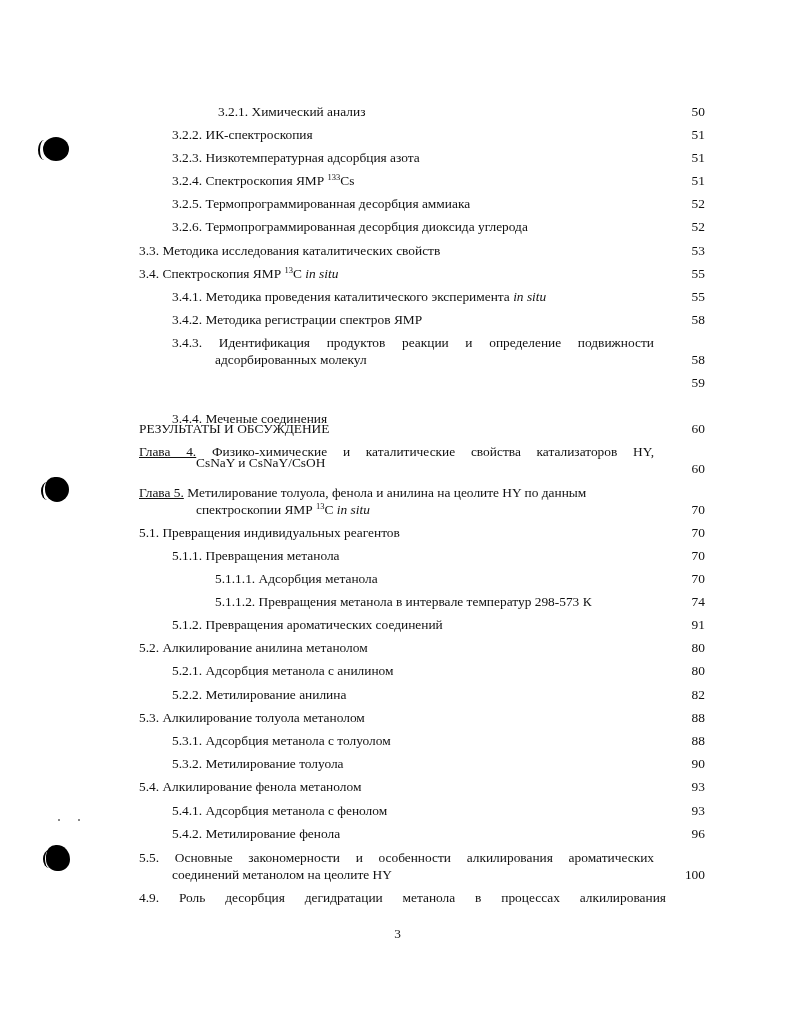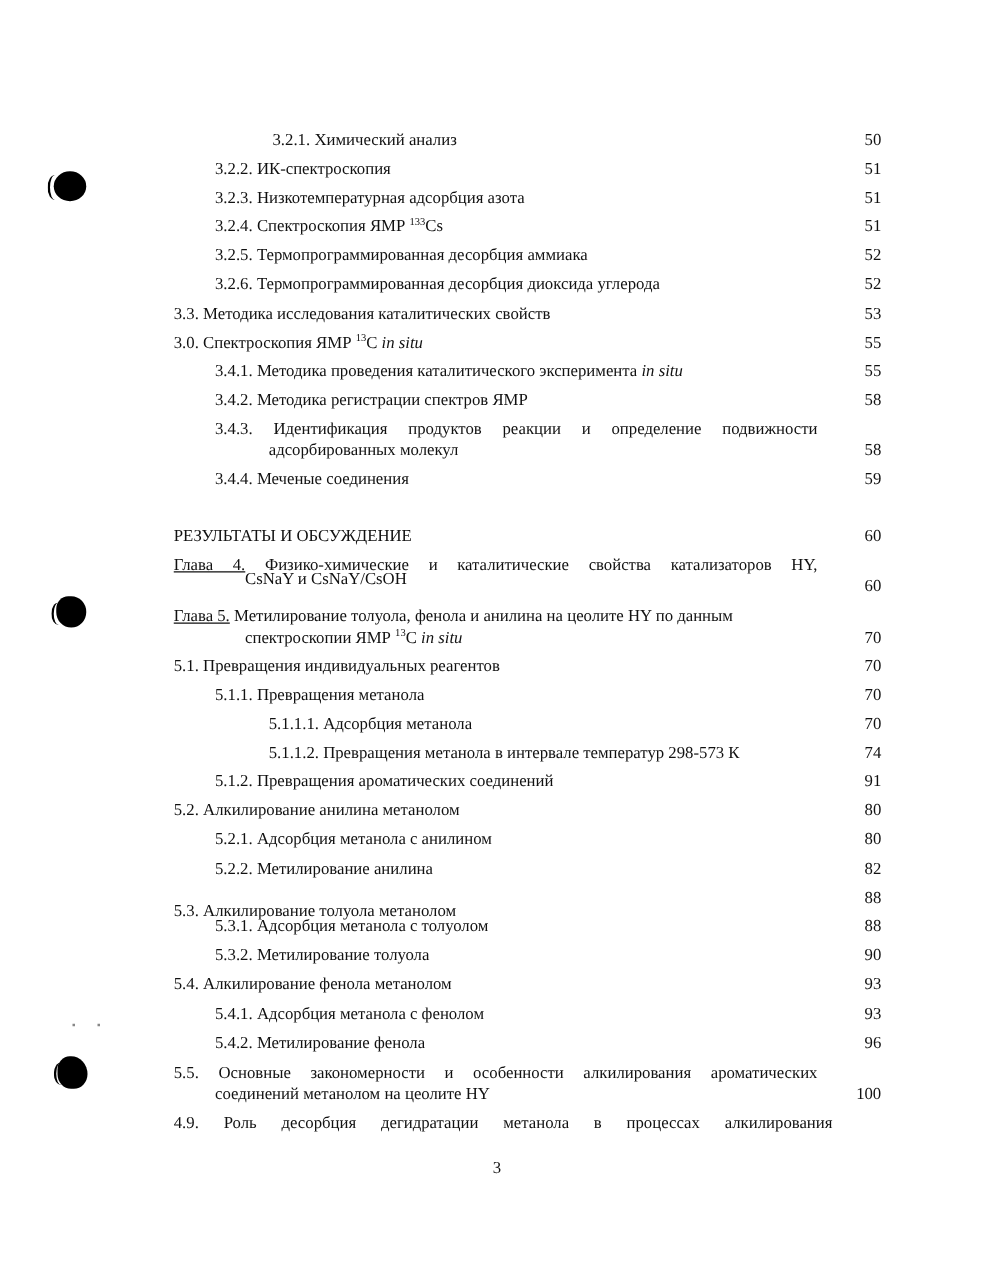--- a/index.html
+++ b/index.html
@@ -148,21 +148,21 @@
   <div class="toc-line" style="top:243px;">
     <span class="toc-text" style="left:139px;">
       <span>3.3.</span>
       <span>Методика исследования каталитических свойств</span>
     </span>
     <span class="toc-page">53</span>
   </div>
 
   <div class="toc-line" style="top:266px;">
     <span class="toc-text" style="left:139px;">
-      <span>3.0.</span>
+      <span>3.4.</span>
       <span><span>Спектроскопия ЯМР </span><sup>13</sup><span>C </span><i>in situ</i></span>
     </span>
     <span class="toc-page">55</span>
   </div>
 
   <div class="toc-line" style="top:289px;">
     <span class="toc-text" style="left:172px;">
       <span>3.4.1.</span>
       <span><span>Методика проведения каталитического эксперимента </span><i>in situ</i></span>
     </span>
@@ -180,21 +180,21 @@
   <div class="toc-line" style="top:335px;">
     <span class="toc-text justify" style="left:172px;width:482px;">
       <span>3.4.3.</span>
       <span>Идентификация продуктов реакции и определение подвижности</span>
     </span>
     <span class="hang-second" style="left:215px;top:17px;">адсорбированных молекул</span>
     <span class="toc-page" style="top:17px;">58</span>
   </div>
 
   <div class="toc-line" style="top:375px;">
-    <span class="toc-text" style="left:172px;">
+    <span class="toc-text" style="left:172px;margin-top:36px;">
       <span>3.4.4.</span>
       <span>Меченые соединения</span>
     </span>
     <span class="toc-page">59</span>
   </div>
 
   <div class="toc-line" style="top:421px;">
     <span class="toc-text" style="left:139px;">РЕЗУЛЬТАТЫ И ОБСУЖДЕНИЕ</span>
     <span class="toc-page">60</span>
   </div>
@@ -275,21 +275,21 @@
 
   <div class="toc-line" style="top:687px;">
     <span class="toc-text" style="left:172px;">
       <span>5.2.2.</span>
       <span>Метилирование анилина</span>
     </span>
     <span class="toc-page">82</span>
   </div>
 
   <div class="toc-line" style="top:710px;">
-    <span class="toc-text" style="left:139px;margin-top:11px;">
+    <span class="toc-text" style="left:139px;">
       <span>5.3.</span>
       <span>Алкилирование толуола метанолом</span>
     </span>
     <span class="toc-page">88</span>
   </div>
 
   <div class="toc-line" style="top:733px;">
     <span class="toc-text" style="left:172px;">
       <span>5.3.1.</span>
       <span>Адсорбция метанола с толуолом</span>

